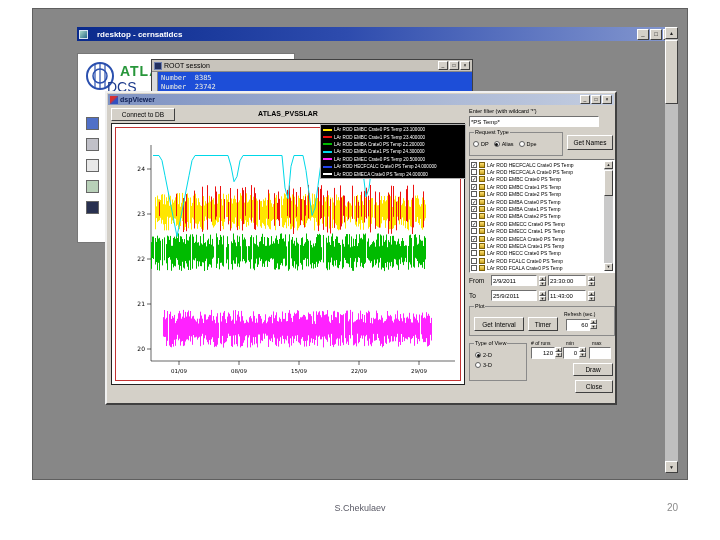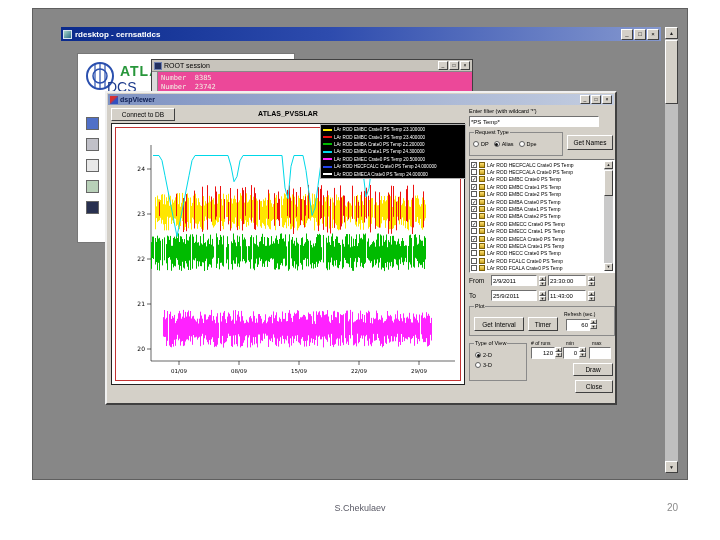--- a/index.html
+++ b/index.html
@@ -2,23 +2,23 @@
 <html><head>
 <meta charset="utf-8">
 <style>
   *{margin:0;padding:0;box-sizing:border-box}
   html,body{width:720px;height:540px}
   body{position:relative;background:#ffffff;font-family:"Liberation Sans",sans-serif;overflow:hidden;color:#000}
 
   
   .desktop{position:absolute;left:32px;top:8px;width:656px;height:472px;background:#878787;border:1px solid #5f5f5f}
 
-  .rd-titlebar{position:absolute;left:28px;top:18px;width:600px;height:14px;
+  .rd-titlebar{position:absolute;left:44px;top:18px;width:600px;height:14px;
     background:linear-gradient(90deg,#0a2a8c 0%,#2e4cae 45%,#8598cf 100%);
-    display:flex;align-items:center;gap:3px;padding:0 2px}
+    display:flex;align-items:center;gap:9px;padding:0 2px}
   .rd-icon{width:9px;height:9px;background:linear-gradient(135deg,#a8d8c8,#2a6a88);border:1px solid #d8e4f0;flex:none}
   .rd-title{color:#fff;font-size:8px;font-weight:bold;flex:1;white-space:nowrap;overflow:hidden}
   .btnrow{display:flex;gap:1px}
   .wbtn{width:12px;height:11px;background:#d4d0c8;border:1px solid;border-color:#fff #404040 #404040 #fff;
     font-size:6px;line-height:9px;text-align:center;color:#000}
   .wbtn.sm{width:10px;height:9px;font-size:5px;line-height:7px}
 
   .rd-scroll{position:absolute;left:632px;top:18px;width:13px;height:446px;background:#bfbfbf}
   .sb-btn{position:absolute;left:0;width:13px;height:12px;background:#d4d0c8;border:1px solid;border-color:#fff #404040 #404040 #fff;
     font-size:5px;text-align:center;line-height:10px;color:#222}
@@ -26,21 +26,21 @@
   .sb-thumb{position:absolute;left:0;top:13px;width:13px;height:64px;background:#d4d0c8;border:1px solid;border-color:#fff #404040 #404040 #fff}
 
   
   .atlas-win{position:absolute;left:44px;top:44px;width:218px;height:190px;background:#fff;border:1px solid #777}
   .atlas-logo{position:absolute;left:7px;top:7px;width:30px;height:30px}
   .atlas-name{position:absolute;left:42px;top:9px;font-size:14px;font-weight:bold;color:#27963a;letter-spacing:1px}
   .atlas-sub{position:absolute;left:29px;top:25px;font-size:14px;font-weight:normal;color:#1b3a8c}
   .shortcut{position:absolute;left:8px;width:13px;height:13px;border:1px solid #666}
 
   
-  .term-win{position:absolute;left:118px;top:50px;width:322px;height:58px;background:#ec4899;border:1px solid #404040}
+  .term-win{position:absolute;left:118px;top:50px;width:322px;height:58px;background:#1d4ed8;border:1px solid #404040}
   .term-titlebar{position:absolute;left:0;top:0;right:0;height:12px;background:#c8c4bc;display:flex;align-items:center;gap:2px;padding:0 2px;border-bottom:1px solid #888}
   .term-icon{width:8px;height:8px;background:#223060;border:1px solid #7080b0;flex:none}
   .term-title{font-size:7px;color:#000;flex:1;white-space:nowrap}
   .term-scroll{position:absolute;left:0;top:12px;bottom:0;width:6px;background:#dcdcdc;border-right:1px solid #888}
   .term-body{position:absolute;left:9px;top:14px;right:2px;bottom:1px;font-family:"DejaVu Sans Mono",monospace;font-size:7px;line-height:9px;color:#f2f2e4;white-space:pre;overflow:hidden}
 
   
   .viewer{position:absolute;left:72px;top:82px;width:512px;height:314px;background:#d4d0c8;
     border:2px solid;border-color:#f0f0f0 #404040 #404040 #f0f0f0}
   .v-titlebar{position:absolute;left:1px;top:1px;right:1px;height:11px;background:linear-gradient(90deg,#7e92c2,#c3cde0);

